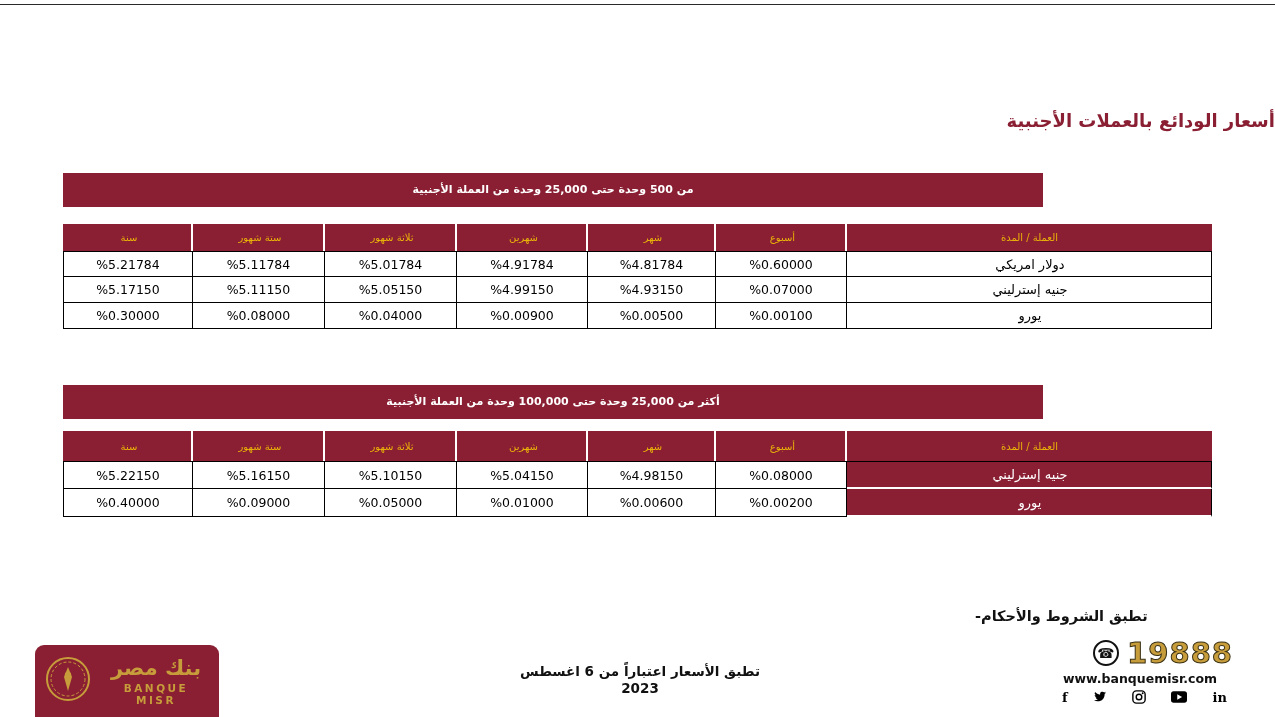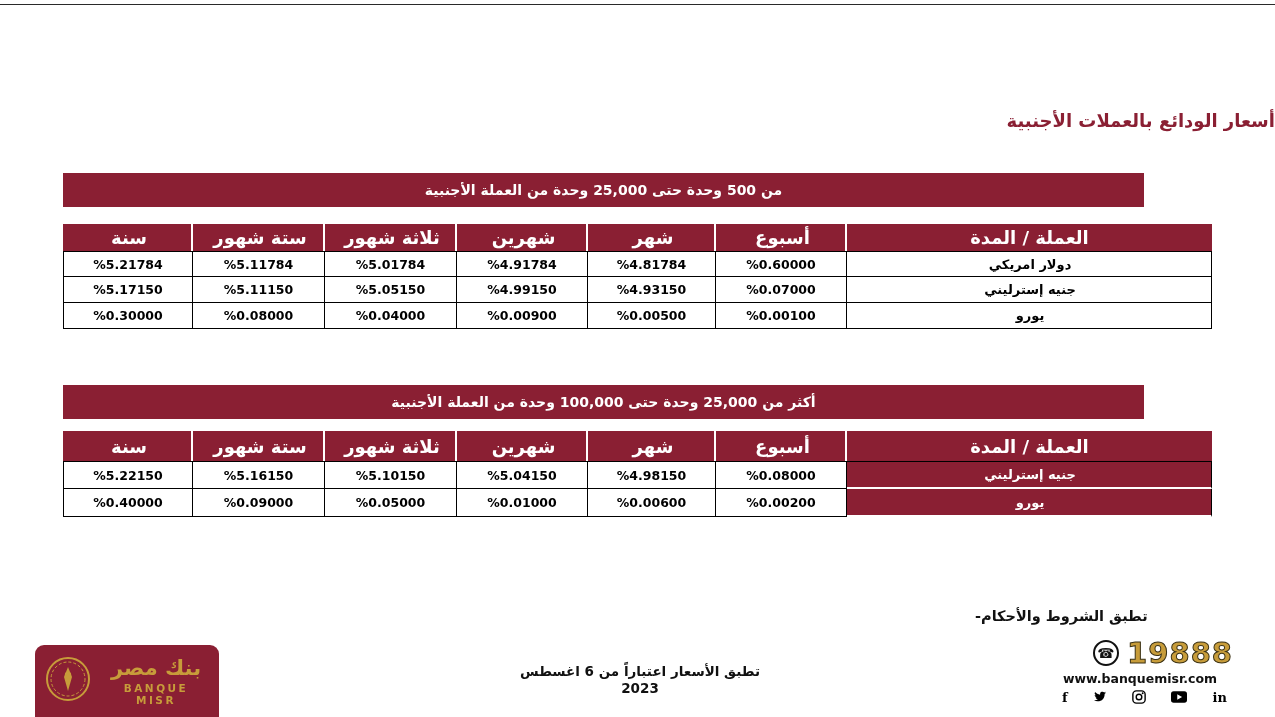--- a/index.html
+++ b/index.html
@@ -3,33 +3,33 @@
 <meta charset="utf-8">
 <style>
   * { margin:0; padding:0; box-sizing:border-box; }
   body { font-family:"DejaVu Sans", sans-serif; background:#fff; }
   .page { position:relative; width:1275px; height:717px; background:#ffffff; overflow:hidden; }
   .top-rule { position:absolute; top:4px; left:0; width:1275px; height:1px; background:#2a2a2a; }
 
   .page-title { position:absolute; top:110px; left:0; width:1275px; 
     color:#8a1f33; font-size:18px; font-weight:bold; }
 
-  .band { position:absolute; left:63px; width:1081px; height:34px; background:#8a1f33;
-    color:#fff; font-weight:bold; font-size:14px; text-align:center; line-height:34px; }
+  .band { position:absolute; left:63px; width:980px; height:34px; background:#8a1f33;
+    color:#fff; font-weight:bold; font-size:11px; text-align:center; line-height:34px; }
   .band1 { top:173px; }
   .band2 { top:385px; }
 
   table.rates { position:absolute; left:63px; width:1149px; border-collapse:separate; border-spacing:0; table-layout:fixed; }
   .t1 { top:224px; }
   .t2 { top:431px; }
-  .rates th { background:#8a1f33; color:#ffffff; font-weight:bold; font-size:18px;
+  .rates th { background:#8a1f33; color:#eab308; font-weight:normal; font-size:10px;
     text-align:center; border-right:2px solid #fff; }
   .rates th:last-child { border-right:none; }
   .t1 th { height:27px; } .t2 th { height:30px; }
-  .rates td { background:#fff; color:#000; font-weight:bold; font-size:12.5px; text-align:center;
+  .rates td { background:#fff; color:#000; font-weight:normal; font-size:12.5px; text-align:center;
     border-right:1px solid #000; border-bottom:1px solid #000; }
   .rates td:first-child { border-left:1px solid #000; }
   .rates tbody tr:first-child td { border-top:1px solid #000; }
   .t1 td { height:26px; } .t2 td { height:28px; }
   .rates td.cur { font-size:13px; }
   .t2 td.cur { background:#8a1f33; color:#fff; border-bottom:2px solid #fff; border-top:none; }
 
   .effective { position:absolute; left:470px; top:663px; width:340px; text-align:center;
     color:#111; font-size:13.5px; font-weight:bold; line-height:17px; }
 

